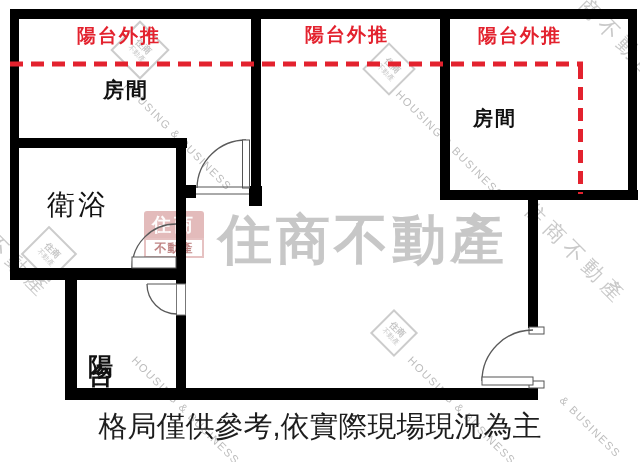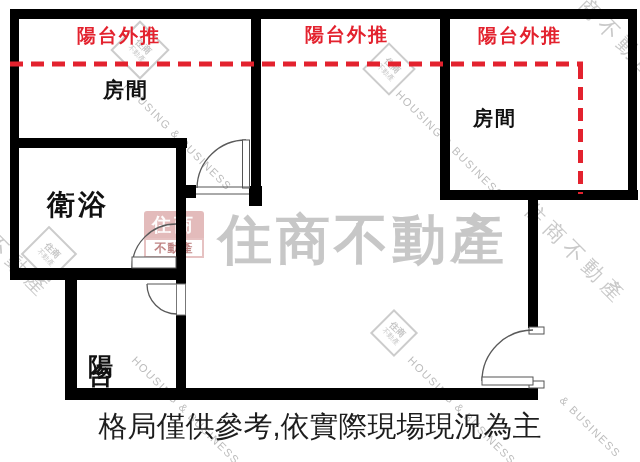--- a/index.html
+++ b/index.html
@@ -83,21 +83,21 @@
   <div class="wall" style="left:251px;top:9px;width:10px;height:179px;"></div>
   <div class="wall" style="left:249px;top:186px;width:13px;height:20px;"></div>
   <div class="wall" style="left:182px;top:185px;width:14px;height:13px;"></div>
   <div class="wall" style="left:440px;top:9px;width:10px;height:191px;"></div>
   <div class="wall" style="left:440px;top:190px;width:198px;height:10px;"></div>
   <div class="wall" style="left:628px;top:9px;width:9px;height:191px;"></div>
   <div class="wall" style="left:528px;top:197px;width:10px;height:131px;"></div>
 
   <div class="label room" style="left:90px;top:79px;width:72px;font-size:21px;letter-spacing:2px;">房間</div>
   <div class="label room" style="left:459px;top:108px;width:72px;font-size:20px;letter-spacing:2px;">房間</div>
-  <div class="label room" style="left:36px;top:190px;width:84px;font-size:28px;font-weight:bold;letter-spacing:3px;">衛浴</div>
+  <div class="label room" style="left:36px;top:190px;width:84px;font-size:28px;font-weight:normal;letter-spacing:3px;">衛浴</div>
   <div class="label room vtext" style="left:88px;top:306px;height:70px;font-size:25px;">陽台</div>
 
   <div class="label red-note" style="left:64px;top:26px;">陽台外推</div>
   <div class="label red-note" style="left:292px;top:25px;">陽台外推</div>
   <div class="label red-note" style="left:465px;top:26px;">陽台外推</div>
 
   <div class="label disclaimer" style="left:88px;top:411px;">格局僅供參考,依實際現場現況為主</div>
 
   <svg id="door-layer" width="640" height="462" viewBox="0 0 640 462">
 

